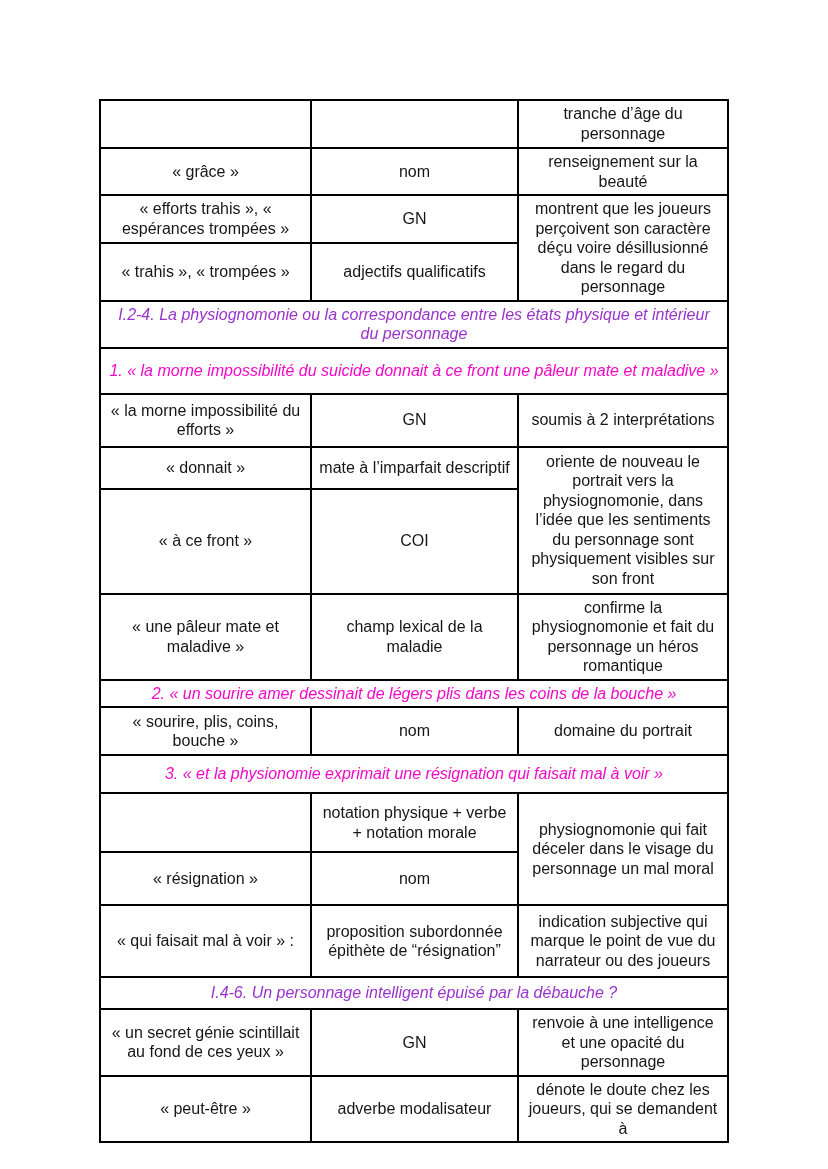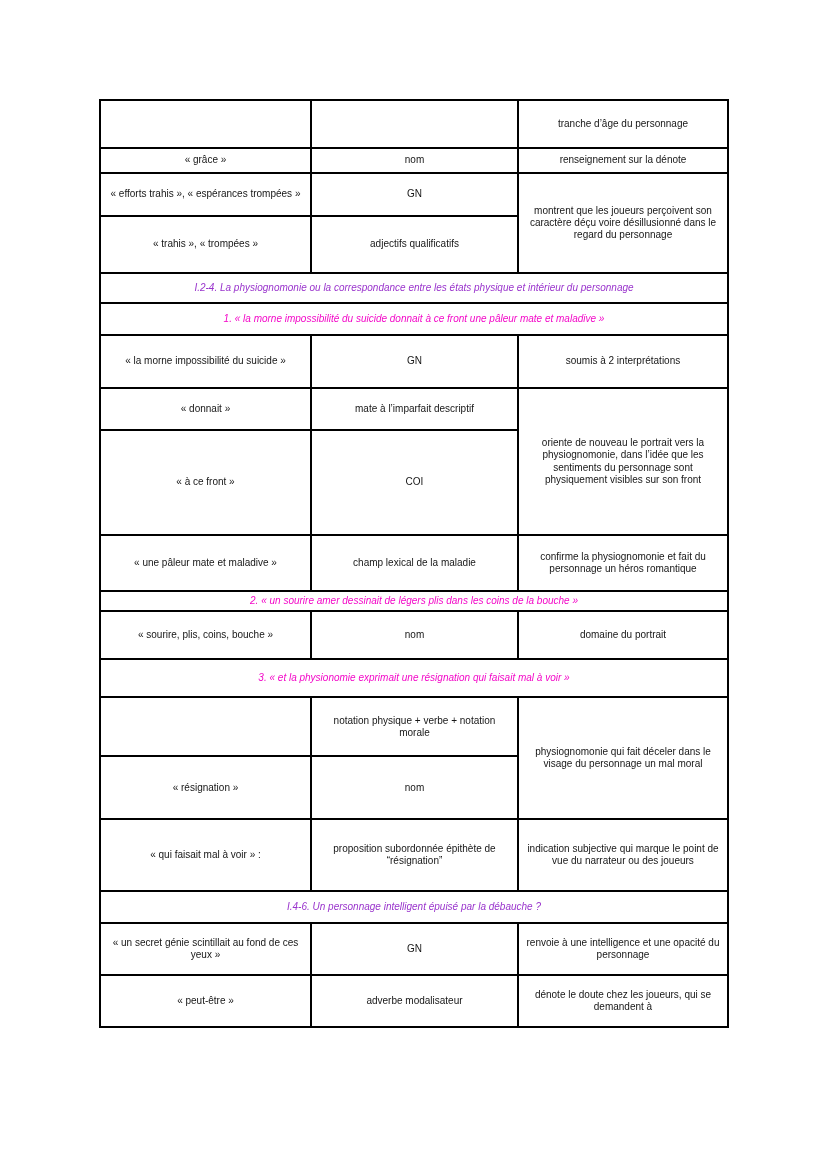--- a/index.html
+++ b/index.html
@@ -28,21 +28,21 @@
   table.analysis {
     position: absolute;
     left: 99px;
     top: 99px;
     width: 628px;
     border-collapse: collapse;
     table-layout: fixed;
   }
   table.analysis td {
     border: 2px solid var(--border);
-    font-size: 10px;
+    font-size: 16px;
     line-height: 1.22;
     text-align: center;
     vertical-align: middle;
     padding: 3px 7px;
     overflow: hidden;
   }
   td.section {
     text-align: left;
     font-style: italic;
     padding: 4px 8px;
@@ -66,44 +66,44 @@
     <tbody>
         <tr style="height:48px">
       <td></td>
       <td></td>
       <td>tranche d’âge du personnage</td>
     </tr>
 
     <tr style="height:25px">
       <td>« grâce »</td>
       <td>nom</td>
-      <td>renseignement sur la dénote</td>
+      <td>renseignement sur la beauté</td>
     </tr>
 
     <tr style="height:43px">
       <td>« efforts trahis », « espérances trompées »</td>
       <td>GN</td>
       <td rowspan="2">montrent que les joueurs perçoivent son caractère déçu voire désillusionné dans le regard du personnage</td>
     </tr>
 
     <tr style="height:57px">
       <td>« trahis », « trompées »</td>
       <td>adjectifs qualificatifs</td>
     </tr>
 
     <tr style="height:30px">
       <td class="section purple" colspan="3">I.2-4. La physiognomonie ou la correspondance entre les états physique et intérieur du personnage</td>
     </tr>
 
-    <tr style="height:32px">
+    <tr style="height:46px">
       <td class="section magenta" colspan="3">1. « la morne impossibilité du suicide donnait à ce front une pâleur mate et maladive »</td>
     </tr>
 
     <tr style="height:53px">
-      <td>« la morne impossibilité du suicide »</td>
+      <td>« la morne impossibilité du efforts »</td>
       <td>GN</td>
       <td>soumis à 2 interprétations</td>
     </tr>
 
     <tr style="height:42px">
       <td>« donnait »</td>
       <td>mate à l’imparfait descriptif</td>
       <td rowspan="2">oriente de nouveau le portrait vers la physiognomonie, dans l’idée que les sentiments du personnage sont physiquement visibles sur son front</td>
     </tr>
 
@@ -131,21 +131,21 @@
     <tr style="height:38px">
       <td class="section magenta" colspan="3">3. « et la physionomie exprimait une résignation qui faisait mal à voir »</td>
     </tr>
 
     <tr style="height:59px">
       <td></td>
       <td>notation physique + verbe + notation morale</td>
       <td class="vtop" rowspan="2">physiognomonie qui fait déceler dans le visage du personnage un mal moral</td>
     </tr>
 
-    <tr style="height:63px">
+    <tr style="height:53px">
       <td>« résignation »</td>
       <td>nom</td>
     </tr>
 
     <tr style="height:72px">
       <td>« qui faisait mal à voir » :</td>
       <td>proposition subordonnée épithète de “résignation”</td>
       <td>indication subjective qui marque le point de vue du narrateur ou des joueurs</td>
     </tr>
 

